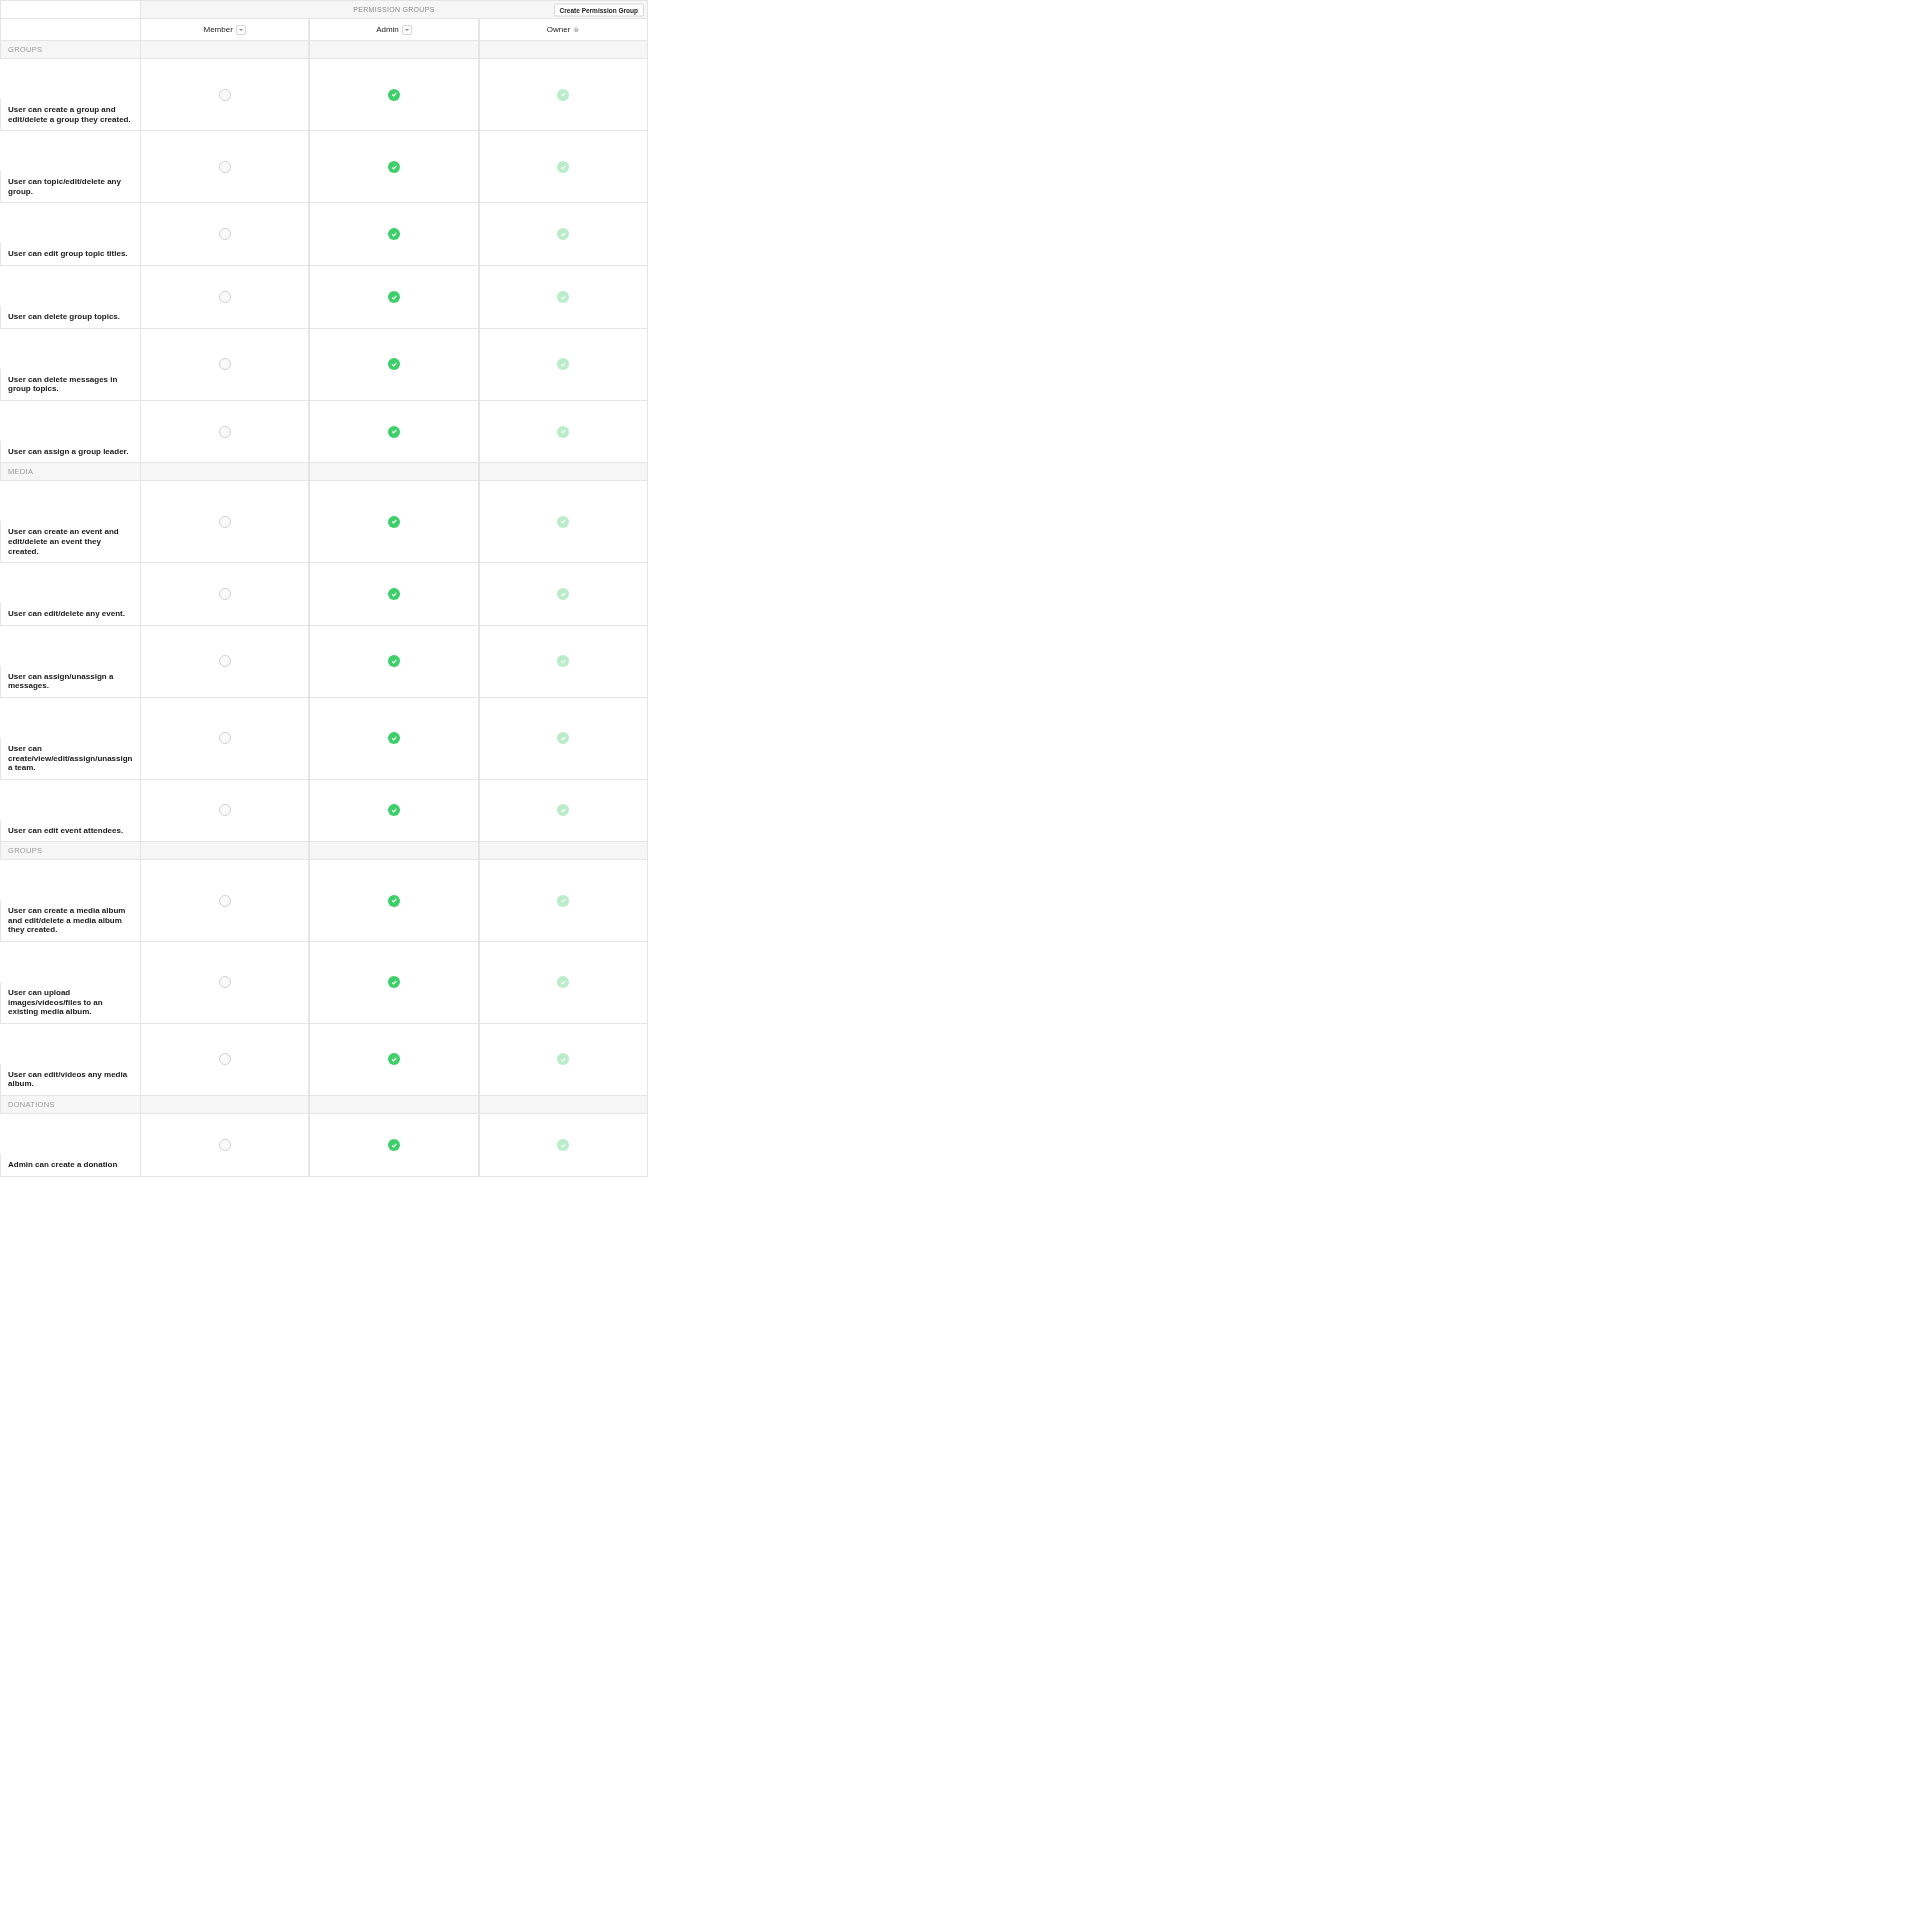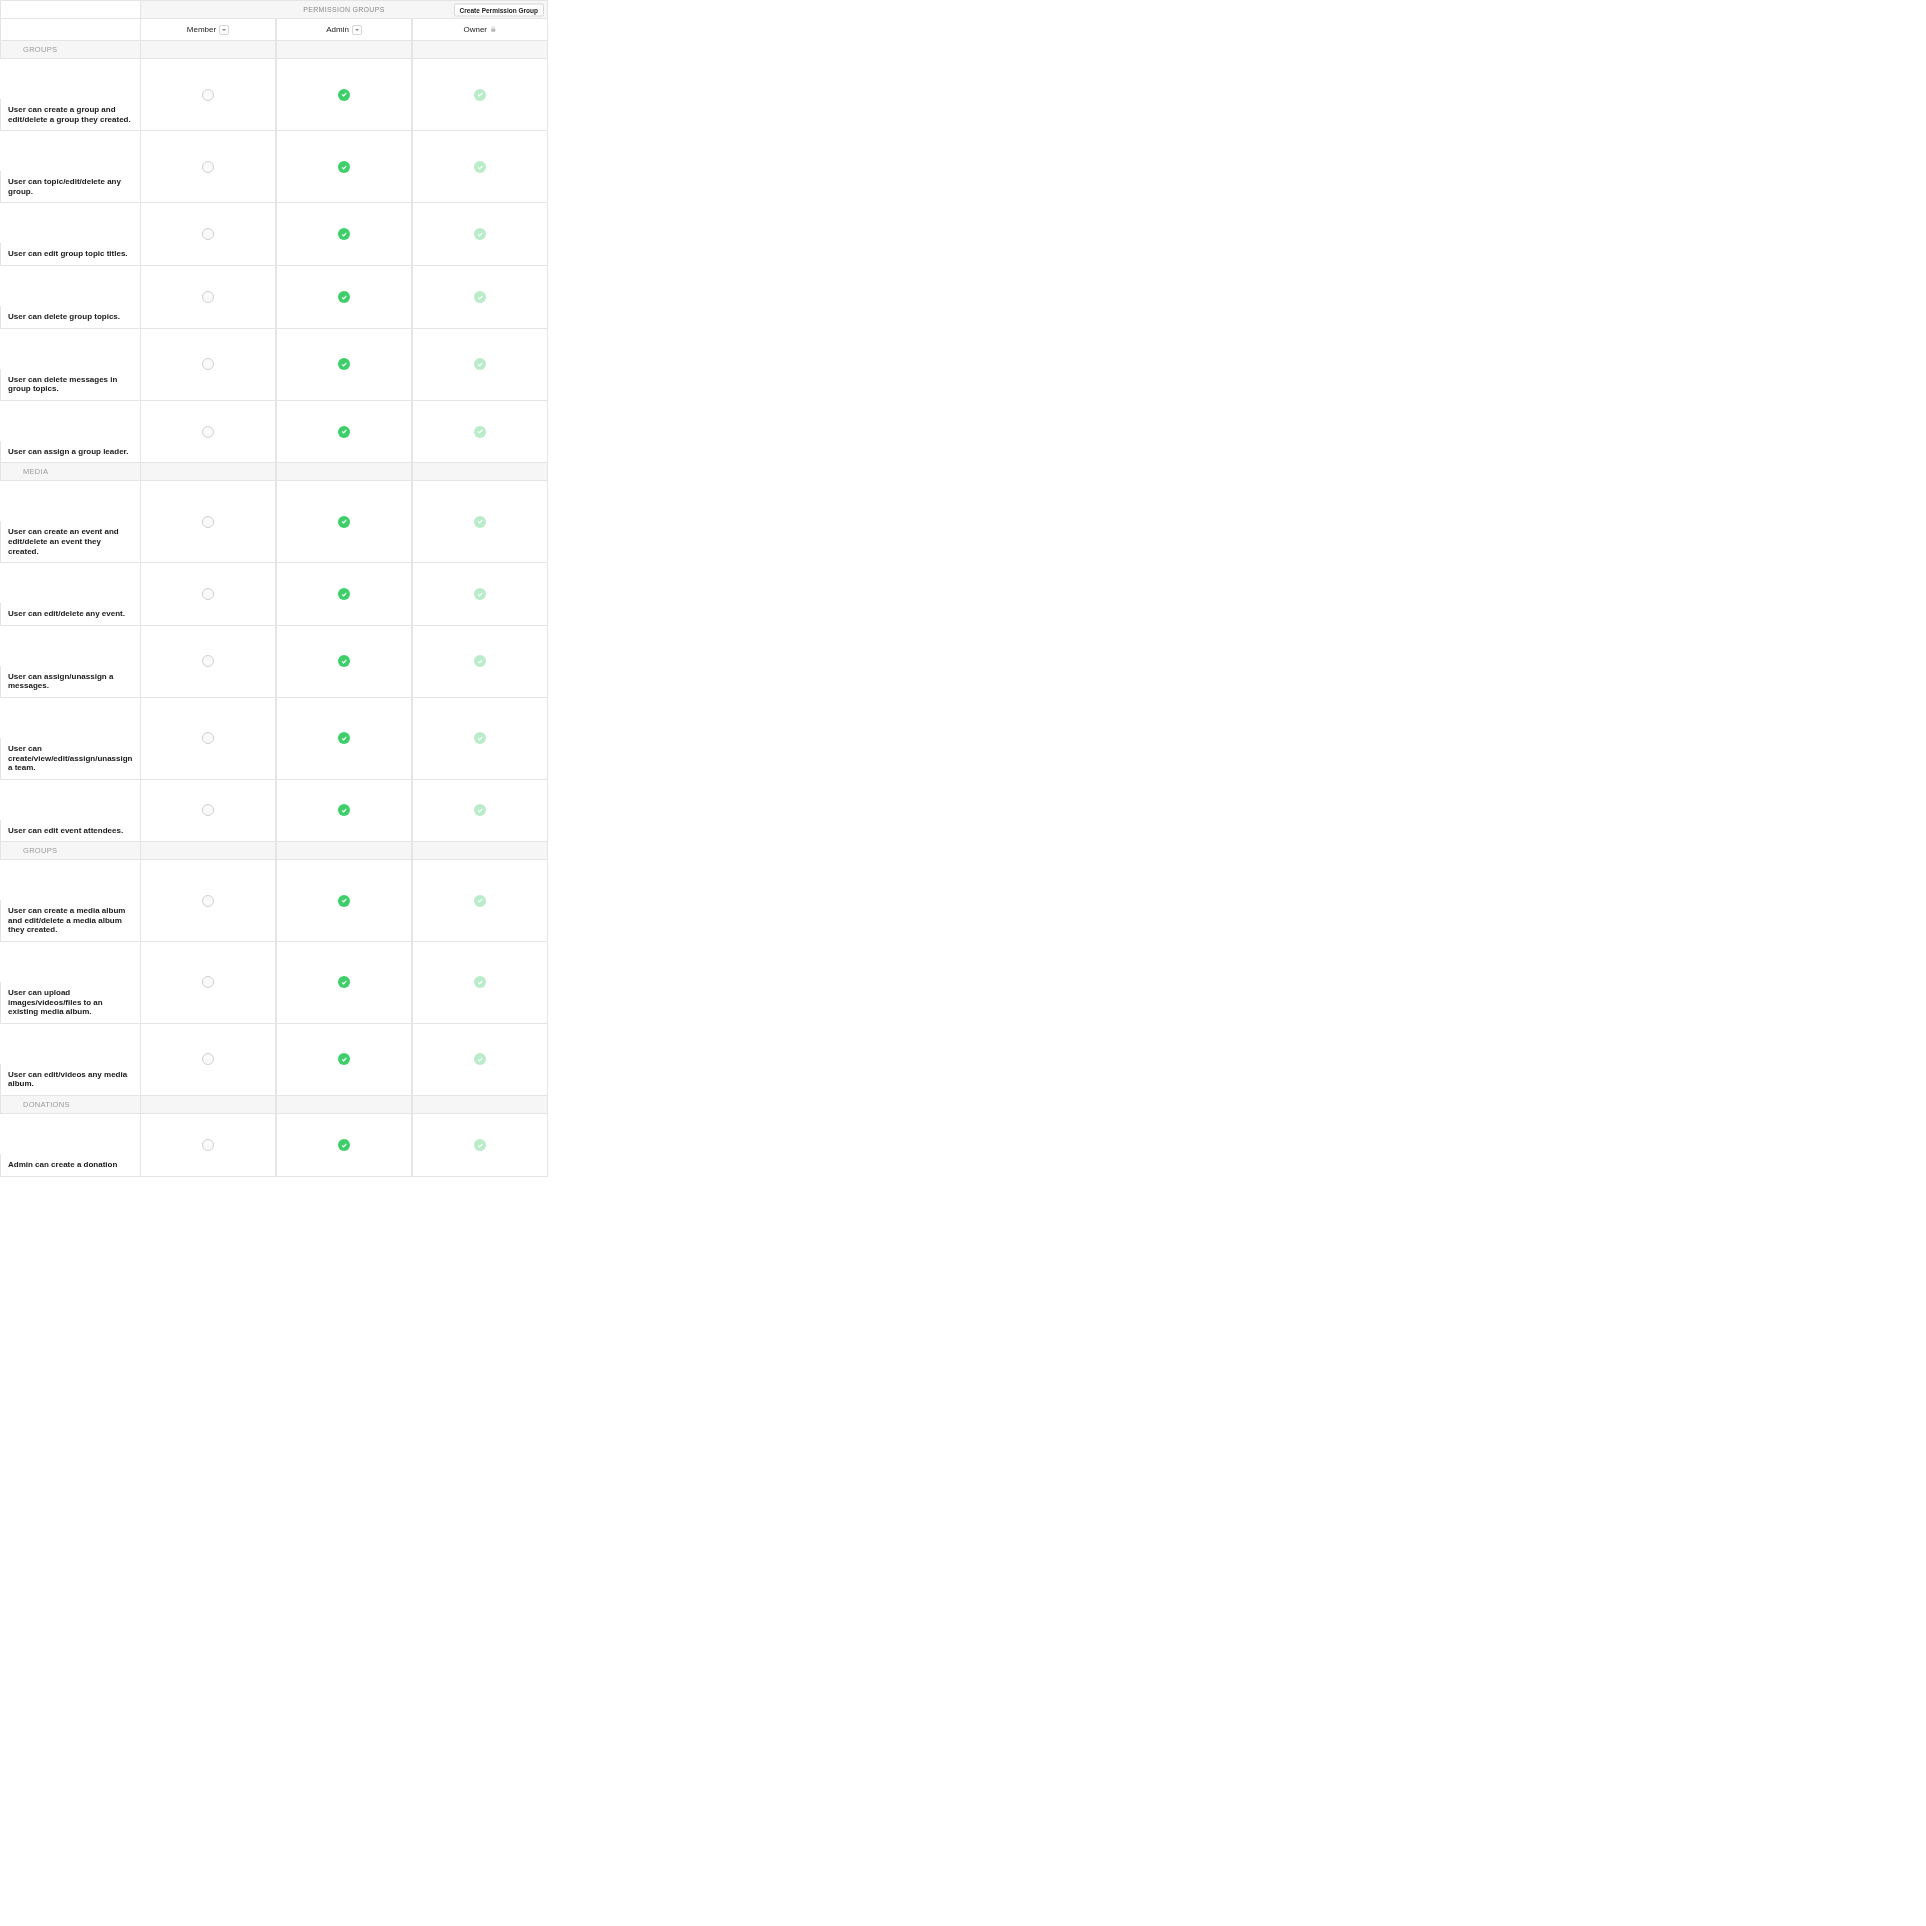--- a/index.html
+++ b/index.html
@@ -6,21 +6,21 @@
   html, body {
     margin: 0;
     padding: 0;
     font-family: -apple-system, BlinkMacSystemFont, "Segoe UI", Helvetica, Arial, sans-serif;
     background: #ffffff;
     color: #1a1a1a;
   }
   .grid {
     display: grid;
     grid-template-columns: 140px 1fr 1fr 1fr;
-    width: 548px;
+    width: 648px;
   }
   .top-header {
     grid-column: 2 / 5;
     background: #f6f6f6;
     border: 0.5px solid #e5e5e5;
     display: flex;
     align-items: center;
     justify-content: center;
     position: relative;
     height: 19px;
@@ -94,21 +94,21 @@
     border: 0.5px solid #e5e5e5;
     border-top: none;
     border-right: none;
   }
   .section-header {
     grid-column: 1 / 2;
     background: #f6f6f6;
     border: 0.5px solid #e5e5e5;
     border-top: none;
     border-right: none;
-    padding: 4px 22px;
+    padding: 4px 7px;
     font-size: 7.5px;
     letter-spacing: 0.3px;
     color: #9a9a9a;
     font-weight: 500;
   }
   .section-header-cell {
     background: #f6f6f6;
     border: 0.5px solid #e5e5e5;
     border-top: none;
   }

